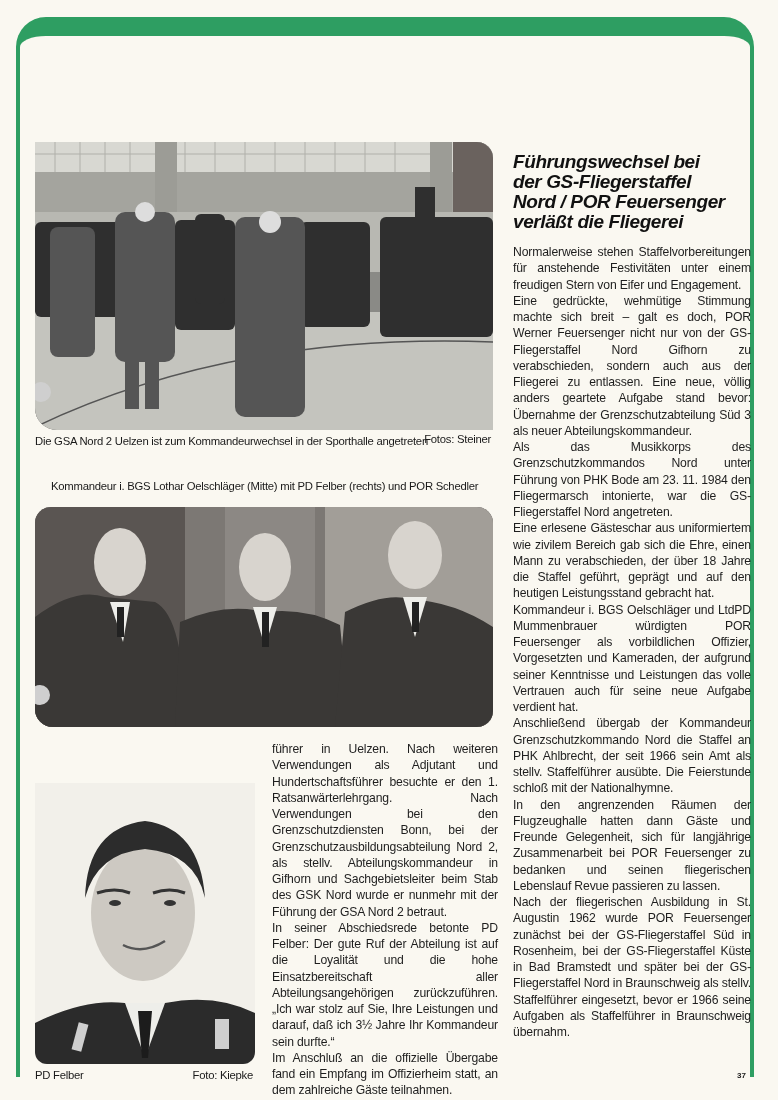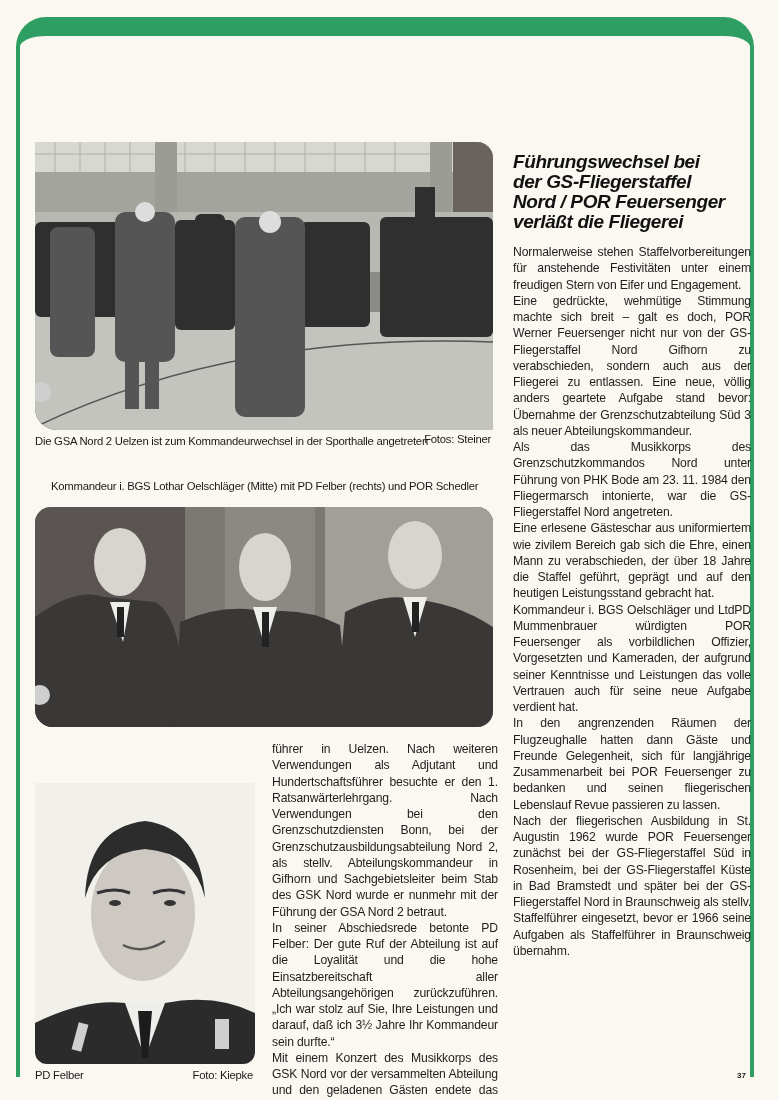--- a/index.html
+++ b/index.html
@@ -156,25 +156,27 @@
   <span>Nord / POR Feuersenger</span><br>
   <span>verläßt die Fliegerei</span>
 </h1>
 
 <div class="col col-right">
   <p>Normalerweise stehen Staffelvorbereitungen für anstehende Festivitäten unter einem freudigen Stern von Eifer und Engagement.</p>
   <p>Eine gedrückte, wehmütige Stimmung machte sich breit – galt es doch, POR Werner Feuersenger nicht nur von der GS-Fliegerstaffel Nord Gifhorn zu verabschieden, sondern auch aus der Fliegerei zu entlassen. Eine neue, völlig anders geartete Aufgabe stand bevor: Übernahme der Grenzschutzabteilung Süd 3 als neuer Abteilungskommandeur.</p>
   <p>Als das Musikkorps des Grenzschutzkommandos Nord unter Führung von PHK Bode am 23. 11. 1984 den Fliegermarsch intonierte, war die GS-Fliegerstaffel Nord angetreten.</p>
   <p>Eine erlesene Gästeschar aus uniformiertem wie zivilem Bereich gab sich die Ehre, einen Mann zu verabschieden, der über 18 Jahre die Staffel geführt, geprägt und auf den heutigen Leistungsstand gebracht hat.</p>
   <p>Kommandeur i. BGS Oelschläger und LtdPD Mummenbrauer würdigten POR Feuersenger als vorbildlichen Offizier, Vorgesetzten und Kameraden, der aufgrund seiner Kenntnisse und Leistungen das volle Vertrauen auch für seine neue Aufgabe verdient hat.</p>
+  <p>Anschließend übergab der Kommandeur Grenzschutzkommando Nord die Staffel an PHK Ahlbrecht, der seit 1966 sein Amt als stellv. Staffelführer ausübte. Die Feierstunde schloß mit der Nationalhymne.</p>
   <p>In den angrenzenden Räumen der Flugzeughalle hatten dann Gäste und Freunde Gelegenheit, sich für langjährige Zusammenarbeit bei POR Feuersenger zu bedanken und seinen fliegerischen Lebenslauf Revue passieren zu lassen.</p>
   <p>Nach der fliegerischen Ausbildung in St. Augustin 1962 wurde POR Feuersenger zunächst bei der GS-Fliegerstaffel Süd in Rosenheim, bei der GS-Fliegerstaffel Küste in Bad Bramstedt und später bei der GS-Fliegerstaffel Nord in Braunschweig als stellv. Staffelführer eingesetzt, bevor er 1966 seine Aufgaben als Staffelführer in Braunschweig übernahm.</p>
 
 </div>
 
 <div class="col col-mid">
   <p>führer in Uelzen. Nach weiteren Verwendungen als Adjutant und Hundertschaftsführer besuchte er den 1. Ratsanwärterlehrgang. Nach Verwendungen bei den Grenzschutzdiensten Bonn, bei der Grenzschutzausbildungsabteilung Nord 2, als stellv. Abteilungskommandeur in Gifhorn und Sachgebietsleiter beim Stab des GSK Nord wurde er nunmehr mit der Führung der GSA Nord 2 betraut.</p>
   <p>In seiner Abschiedsrede betonte PD Felber: Der gute Ruf der Abteilung ist auf die Loyalität und die hohe Einsatzbereitschaft aller Abteilungsangehörigen zurückzuführen. „Ich war stolz auf Sie, Ihre Leistungen und darauf, daß ich 3½ Jahre Ihr Kommandeur sein durfte.“</p>
+  <p>Im Anschluß an die offizielle Übergabe fand ein Empfang im Offizierheim statt, an dem zahlreiche Gäste teilnahmen.</p>
   <p>Mit einem Konzert des Musikkorps des GSK Nord vor der versammelten Abteilung und den geladenen Gästen endete das denkwürdige Ereignis.</p>
 
 </div>
 
 <div class="page-num">37</div>
 
 </body></html>

